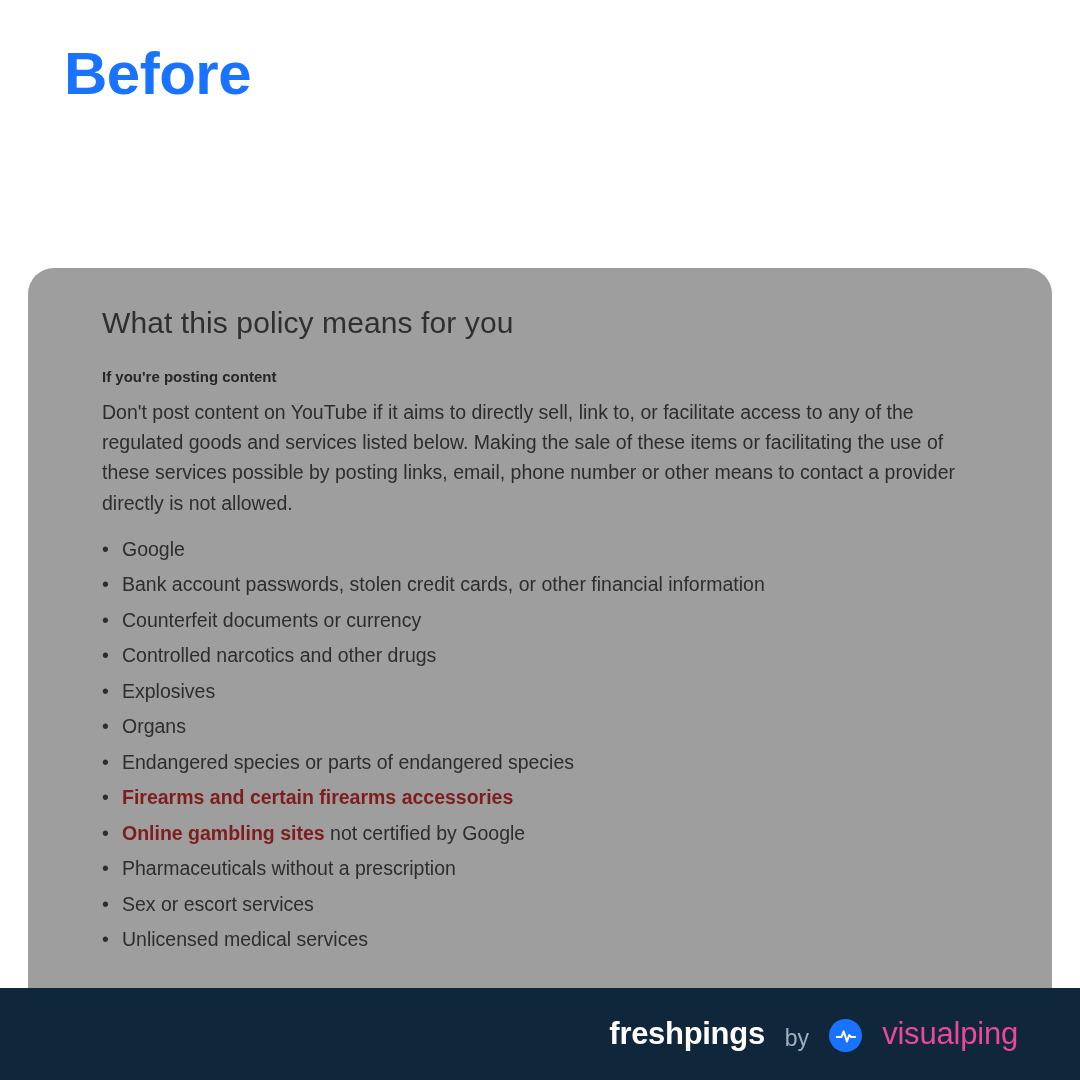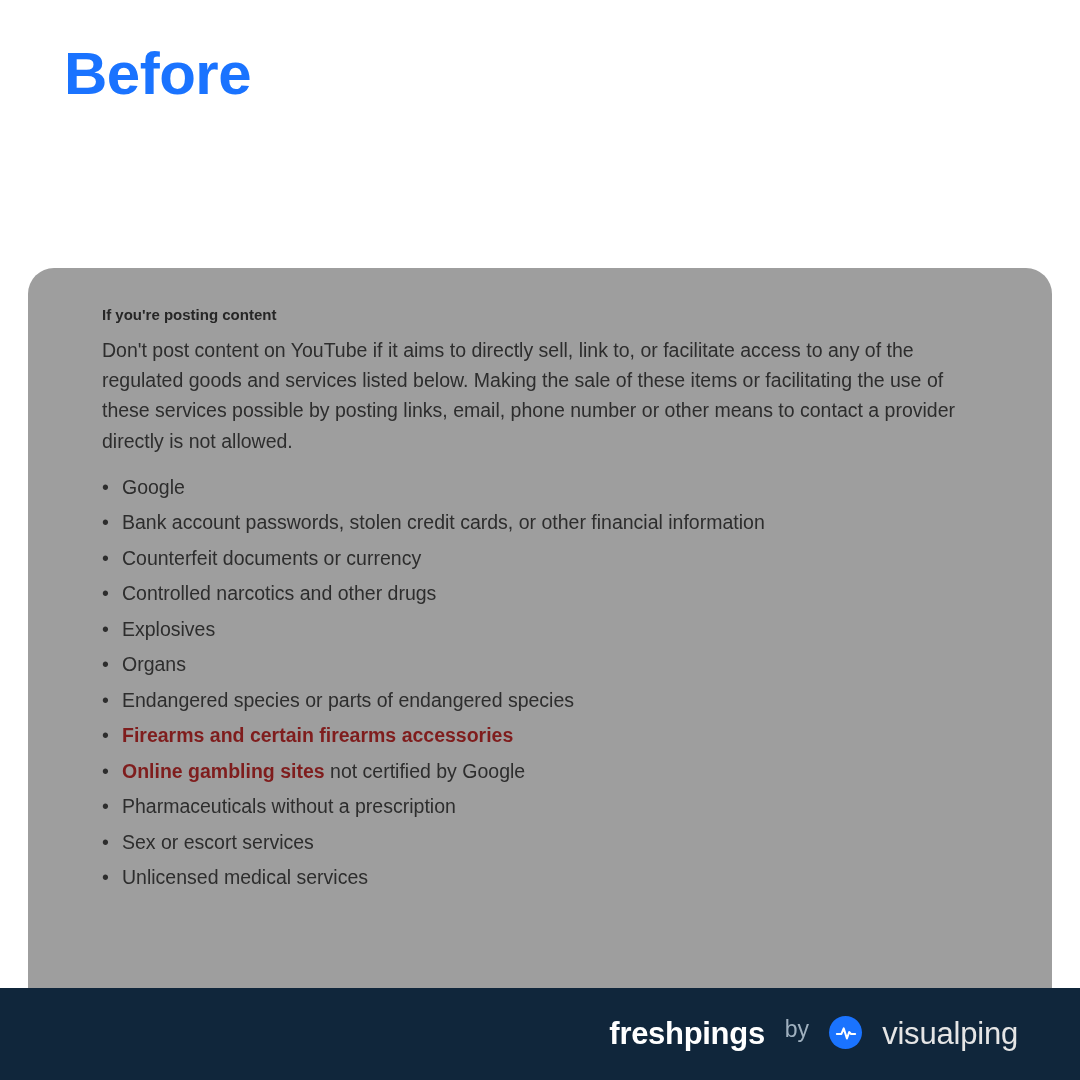--- a/index.html
+++ b/index.html
@@ -104,21 +104,21 @@
     height: 92px;
     background: #10263b;
     display: flex;
     align-items: center;
     justify-content: flex-end;
     padding-right: 62px;
     box-sizing: border-box;
   }
   .brand {
     display: flex;
-    align-items: flex-start;
+    align-items: flex-end;
     gap: 20px;
   }
   .brand-main {
     color: #ffffff;
     font-size: 31px;
     font-weight: bold;
     letter-spacing: -0.3px;
   }
   .brand-by {
     color: #9fb0bf;
@@ -127,35 +127,36 @@
   .brand-logo {
     width: 33px;
     height: 33px;
     border-radius: 50%;
     background: #1a73ff;
     display: flex;
     align-items: center;
     justify-content: center;
   }
   .brand-name {
-    color: #e5e5e5;
+    color: #ec4899;
     font-size: 31px;
     font-weight: 400;
     letter-spacing: -0.2px;
   }
 </style>
 </head>
 <body>
 
 <div class="header">
   <h1 class="headline">Before</h1>
 </div>
 
 <div class="card">
   <div class="card-inner">
+    <h2 class="doc-title">What this policy means for you</h2>
     <div class="doc-subtitle">If you're posting content</div>
     <p class="doc-para">Don't post content on YouTube if it aims to directly sell, link to, or facilitate access to any of the regulated goods and services listed below. Making the sale of these items or facilitating the use of these services possible by posting links, email, phone number or other means to contact a provider directly is not allowed.</p>
     <ul class="doc-list" id="items-list">
         <li><span>Google</span></li>
         <li><span>Bank account passwords, stolen credit cards, or other financial information</span></li>
         <li><span>Counterfeit documents or currency</span></li>
         <li><span>Controlled narcotics and other drugs</span></li>
         <li><span>Explosives</span></li>
         <li><span>Organs</span></li>
         <li><span>Endangered species or parts of endangered species</span></li>

